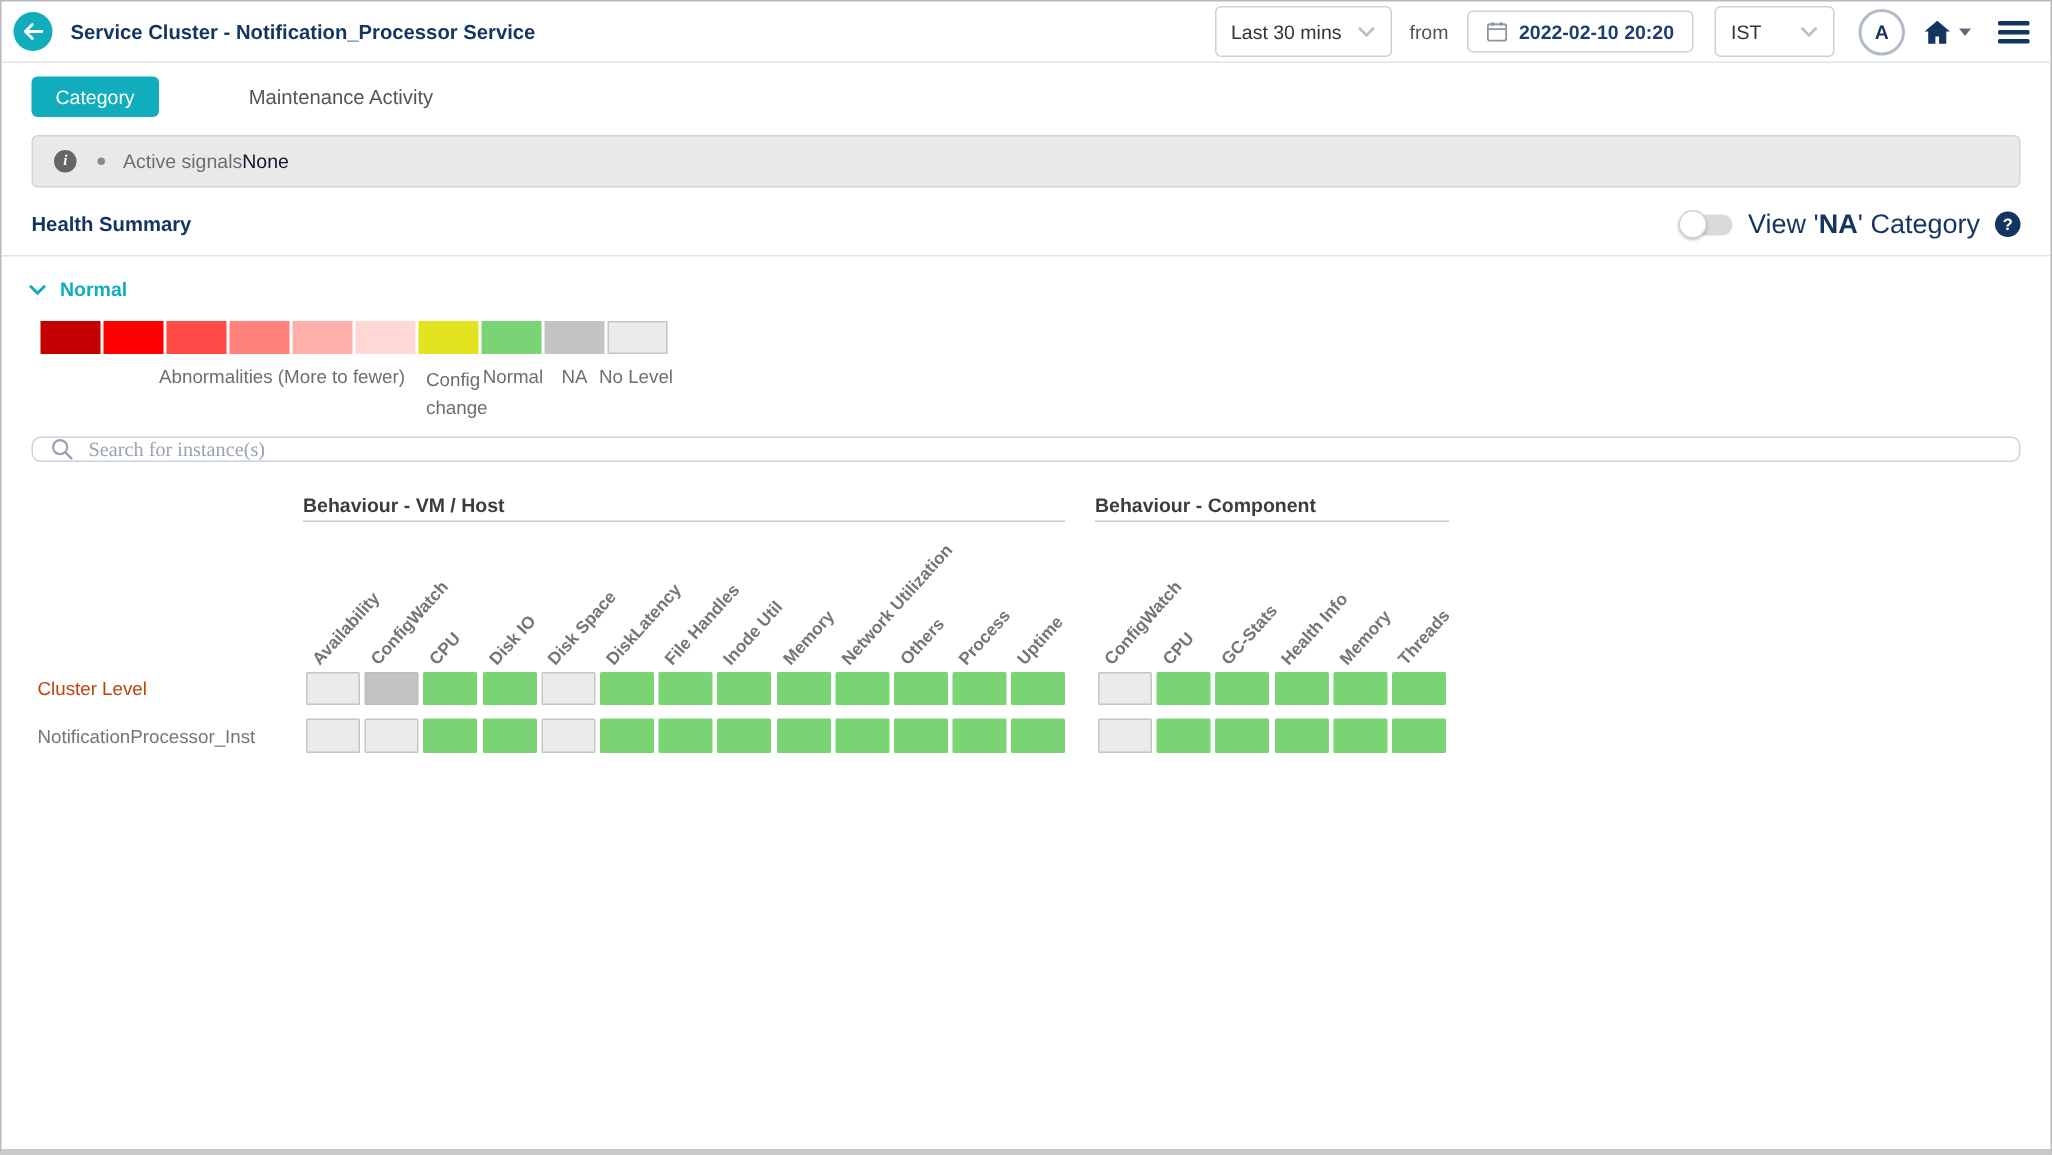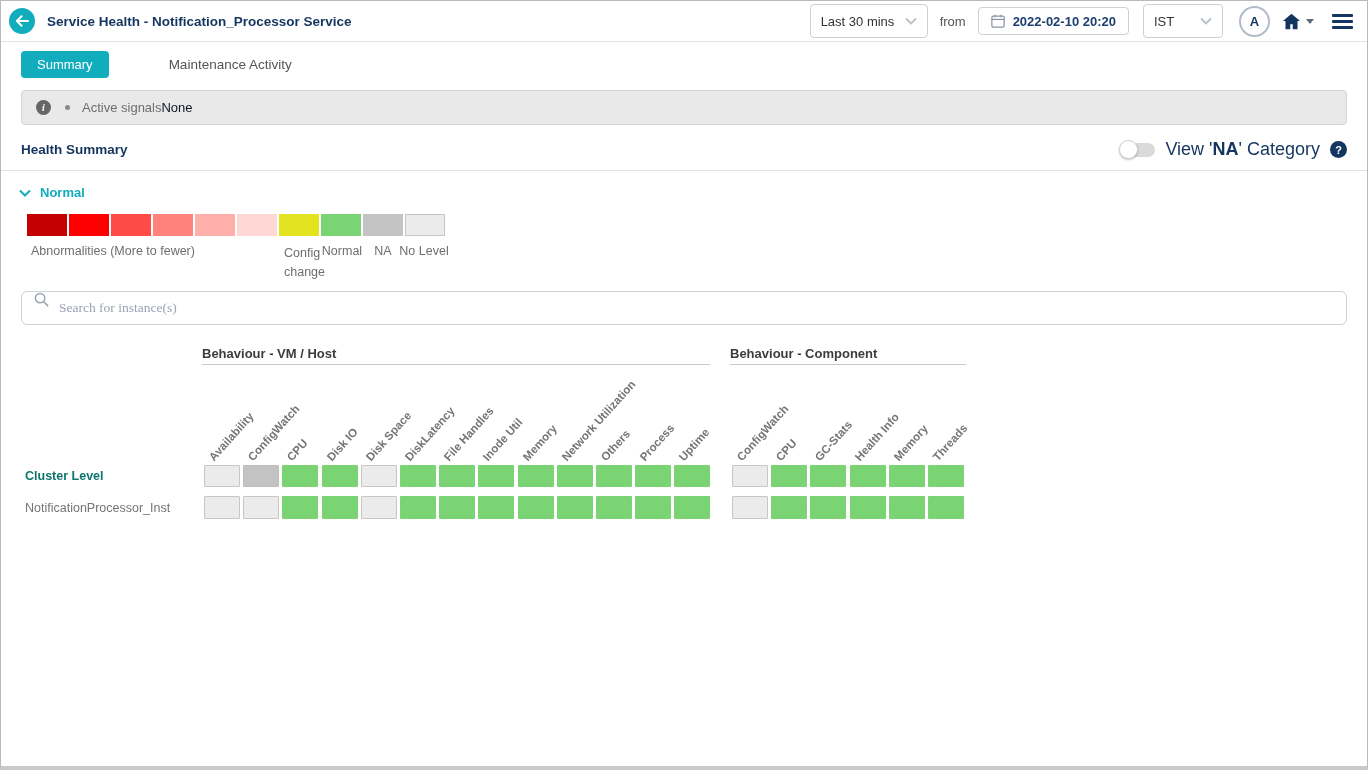--- a/index.html
+++ b/index.html
@@ -42,55 +42,55 @@
   .na-label b{font-weight:bold;}
   .help-ic{width:17px;height:17px;border-radius:50%;background:#14355f;color:#fff;font-weight:bold;font-size:11px;display:flex;align-items:center;justify-content:center;cursor:pointer;}
   .hdivider{border-bottom:1px solid #e2e2e2;margin-top:10px;}
   
   .legends-toggle{display:flex;align-items:center;gap:9px;margin:14px 0 0 18px;color:#12adbd;font-weight:bold;font-size:13px;cursor:pointer;width:90px;}
   .legend-block{position:relative;margin-top:14px;height:64px;}
   .swatch-row{display:flex;gap:2px;margin-left:26px;}
   .swatch{width:40px;height:22px;box-sizing:border-box;}
   .swatch.bordered{border:1px solid #c6c6c6;}
   .lg-label{position:absolute;top:30px;color:#6e6e6e;font-size:12.5px;}
-  .lg-abn{left:30px;width:250px;text-align:left;}
+  .lg-abn{left:19px;width:250px;text-align:right;}
   .lg-cfg{left:283px;width:46px;line-height:19px;}
   .lg-normal{left:320px;width:42px;text-align:center;}
   .lg-na{left:362px;width:40px;text-align:center;}
   .lg-nodata{left:398px;width:50px;text-align:center;white-space:nowrap;}
   
-  .search-bar{display:flex;gap:8px;margin:13px 20px 0 20px;height:34px;border:1px solid #ccd1d6;border-radius:6px;padding:0 12px;box-sizing:border-box;}
+  .search-bar{display:flex;gap:8px;margin:13px 20px 0 20px;height:17px;border:1px solid #ccd1d6;border-radius:6px;padding:0 12px;box-sizing:border-box;}
   .search-bar input{flex:1;border:none;outline:none;font-family:"Liberation Serif",serif;font-size:13.5px;color:#555;background:transparent;}
   .search-bar input::placeholder{color:#9aa3b2;}
   
   .heatmap{position:relative;height:210px;margin-top:9px;}
   .section-title{position:absolute;top:12px;font-weight:bold;font-size:13px;color:#3c3c3c;}
   .section-divider{position:absolute;top:30px;height:1px;background:#c9c9c9;}
   .col-label{position:absolute;white-space:nowrap;font-weight:bold;font-size:11.5px;color:#757575;
     transform:rotate(-48deg);transform-origin:left center;cursor:default;}
   .row-label{position:absolute;left:24px;font-size:12.5px;color:#757575;}
-  .row-label.bold{font-weight:bold;color:#0f766e;}
+  .row-label.bold{font-weight:normal;color:#c2410c;}
   .hcell{position:absolute;box-sizing:border-box;border-radius:1px;cursor:pointer;}
   .hcell.no_data{border:1px solid #c6c6c6;}
   .hcell.na{border:1px solid #bdbdbd;}
 </style>
 </head>
 <body>
 
 <div class="frame">
 
   <div class="topbar">
     <div class="back-btn">
       <span style="display:flex;">
         <svg width="14" height="12" viewBox="0 0 16 14">
             <path d="M15 7H2M7.5 1.5 2 7l5.5 5.5" stroke="#fff" stroke-width="2.2" fill="none" stroke-linecap="round" stroke-linejoin="round"></path>
           </svg>
       </span>
     </div>
-    <div class="page-title">Service Health - Notification_Processor Service</div>
+    <div class="page-title">Service Cluster - Notification_Processor Service</div>
     <div class="tb-spacer"></div>
 
     <div class="select-box tr-box">
       <span>Last 30 mins</span>
       <span style="display:flex;">
         <svg width="12" height="8" viewBox="0 0 12 8">
             <path d="M1 1.5l5 5 5-5" stroke="#b9c0c8" stroke-width="1.8" fill="none"></path>
           </svg>
       </span>
     </div>
@@ -130,21 +130,21 @@
     </div>
 
     <div class="burger">
       <span></span>
         <span></span>
         <span></span>
     </div>
   </div>
 
   <div class="tabs">
-    <div class="tab-active">Summary</div>
+    <div class="tab-active">Category</div>
     <div class="tab-inactive">Maintenance Activity</div>
   </div>
 
   <div class="signals">
     <span class="info-ic">i</span>
     <span class="sig-dot"></span>
     <span class="sig-label">Active signals</span>
     <span class="sig-value">None</span>
   </div>
 

